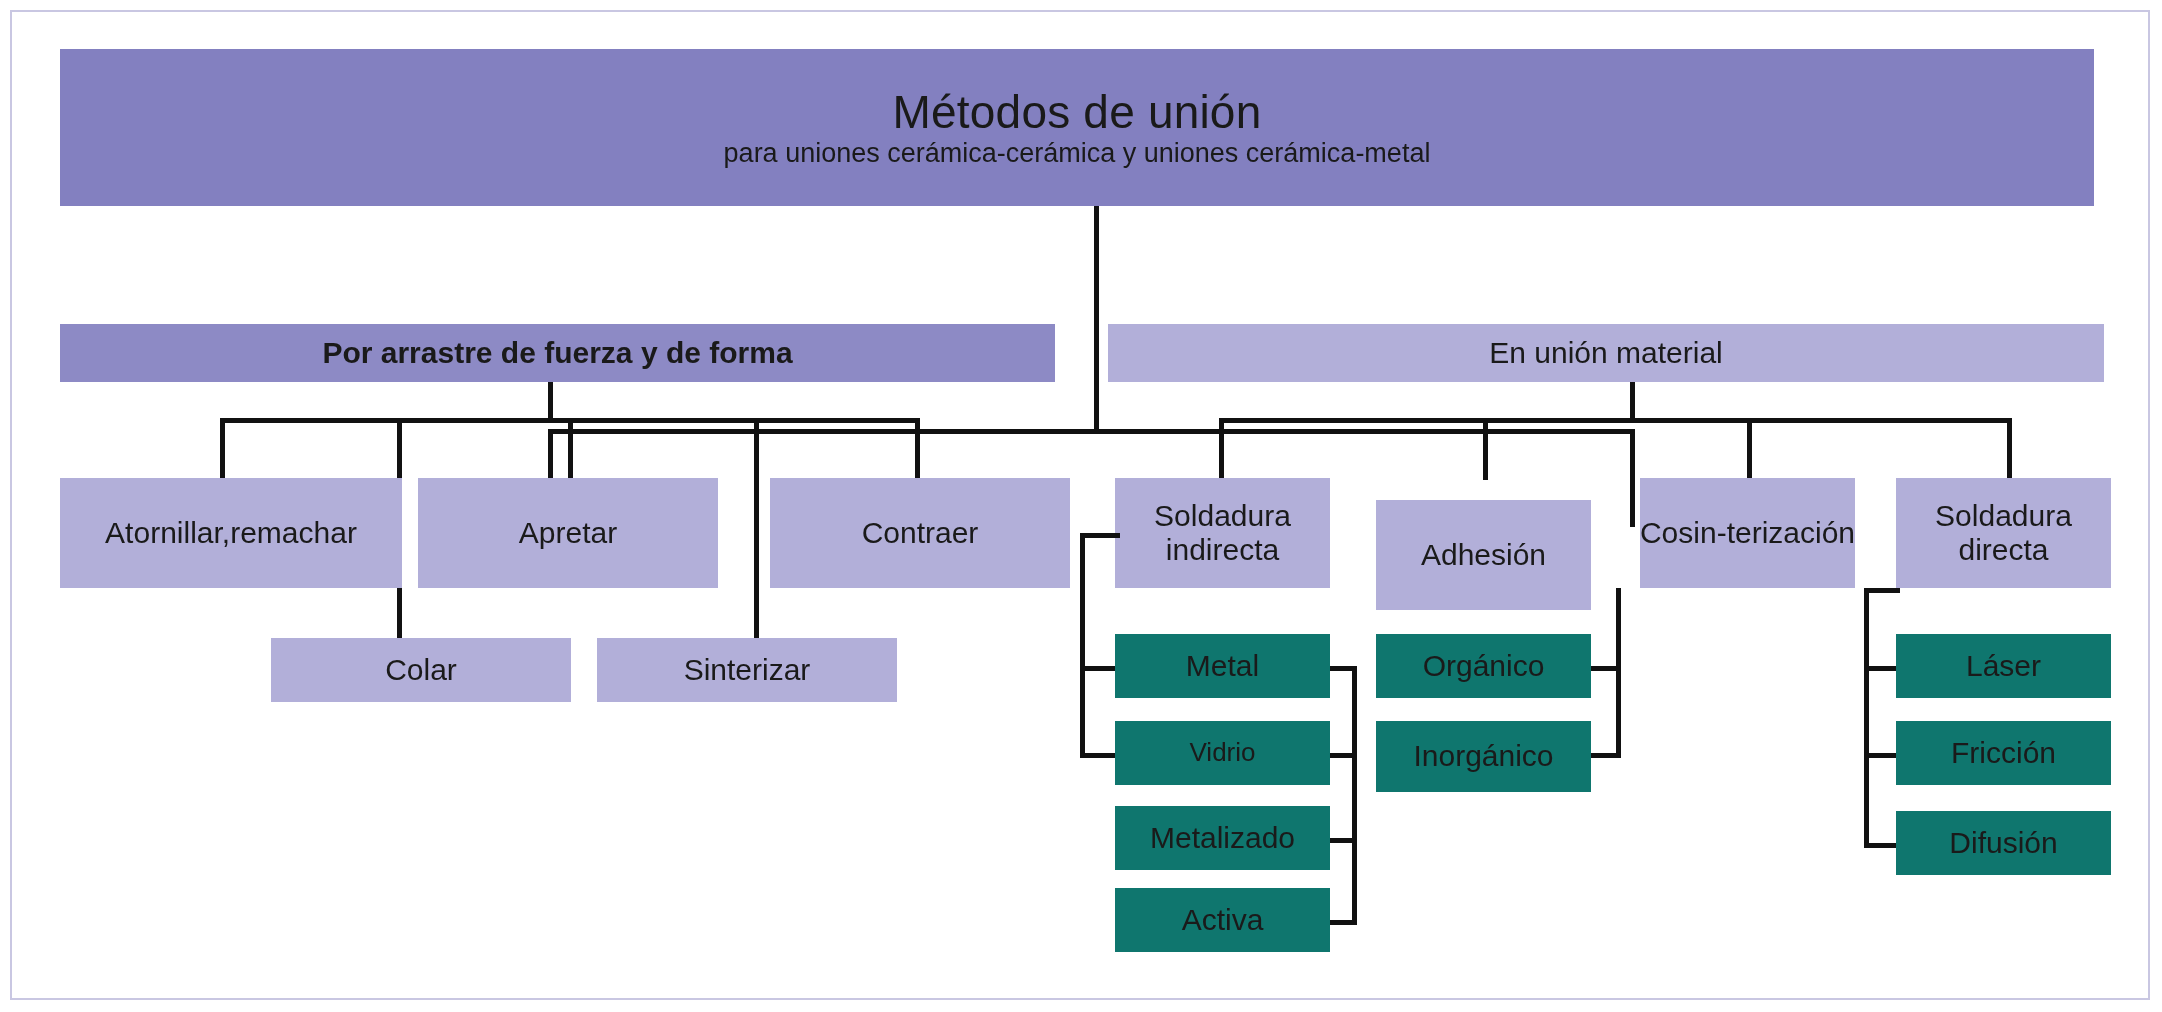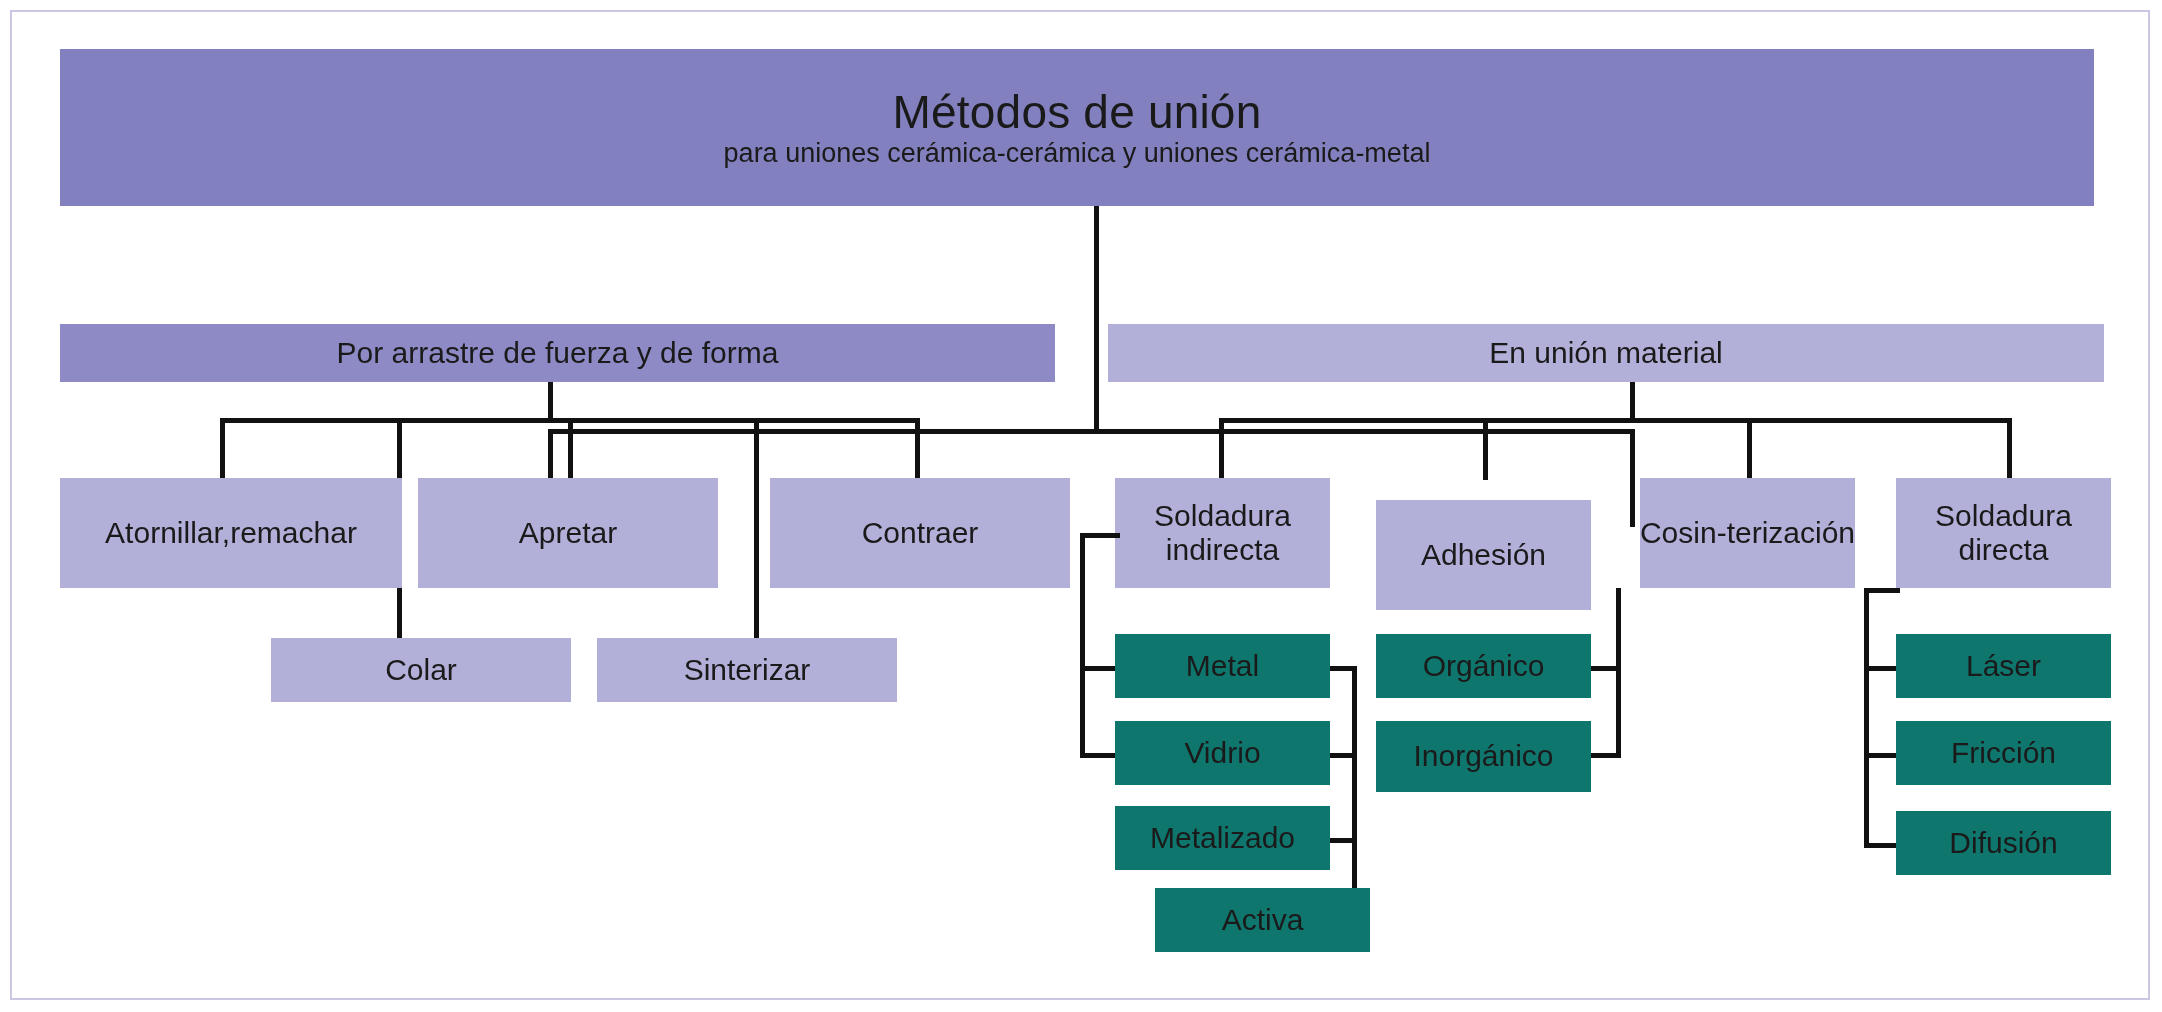--- a/index.html
+++ b/index.html
@@ -30,21 +30,21 @@
     <div class="box lvl0" style="left:48px;top:37px;width:2034px;height:157px;flex-direction:column;justify-content:center;">
       <div class="title-main">Métodos de unión</div>
       <div class="title-sub">para uniones cerámica-cerámica y uniones cerámica-metal</div>
     </div>
 
     <div class="ln v" style="left:1082px;top:194px;height:225px;"></div>
     <div class="ln h" style="left:536px;top:417px;width:1087px;"></div>
     <div class="ln v" style="left:536px;top:417px;height:98px;"></div>
     <div class="ln v" style="left:1618px;top:417px;height:98px;"></div>
 
-    <div class="box lvl1a" style="left:48px;top:312px;width:995px;height:58px;font-size:30px;">Por arrastre de fuerza y de forma</div>
+    <div class="box lvl1a" style="left:48px;top:312px;width:995px;height:58px;font-size:30px;font-weight:bold;">Por arrastre de fuerza y de forma</div>
     <div class="box lvl1b" style="left:1096px;top:312px;width:996px;height:58px;font-size:30px;">En unión material</div>
 
     <div class="ln v" style="left:536px;top:370px;height:36px;"></div>
     <div class="ln h" style="left:208px;top:406px;width:700px;"></div>
     <div class="ln v" style="left:208px;top:406px;height:62px;"></div>
     <div class="ln v" style="left:385px;top:406px;height:222px;"></div>
     <div class="ln v" style="left:556px;top:406px;height:62px;"></div>
     <div class="ln v" style="left:742px;top:406px;height:222px;"></div>
     <div class="ln v" style="left:903px;top:406px;height:62px;"></div>
 
@@ -83,23 +83,23 @@
     <div class="ln h" style="left:1068px;top:654px;width:40px;"></div>
     <div class="ln h" style="left:1068px;top:741px;width:40px;"></div>
 
     <div class="ln v" style="left:1340px;top:654px;height:259px;"></div>
     <div class="ln h" style="left:1312px;top:654px;width:33px;"></div>
     <div class="ln h" style="left:1312px;top:741px;width:33px;"></div>
     <div class="ln h" style="left:1312px;top:826px;width:33px;"></div>
     <div class="ln h" style="left:1312px;top:908px;width:33px;"></div>
 
     <div class="box leaf" style="left:1103px;top:622px;width:215px;height:64px;font-size:30px;">Metal</div>
-    <div class="box leaf" style="left:1103px;top:709px;width:215px;height:64px;font-size:30px;">Vidrio</div>
+    <div class="box leaf" style="left:1103px;top:709px;width:215px;height:64px;font-size:26px;">Vidrio</div>
     <div class="box leaf" style="left:1103px;top:794px;width:215px;height:64px;font-size:30px;">Metalizado</div>
-    <div class="box leaf" style="left:1103px;top:876px;width:215px;height:64px;font-size:30px;margin-left:40px;">Activa</div>
+    <div class="box leaf" style="left:1103px;top:876px;width:215px;height:64px;font-size:30px;">Activa</div>
 
     <div class="ln v" style="left:1604px;top:576px;height:170px;"></div>
     <div class="ln h" style="left:1575px;top:654px;width:33px;"></div>
     <div class="ln h" style="left:1575px;top:741px;width:33px;"></div>
 
     <div class="box leaf" style="left:1364px;top:622px;width:215px;height:64px;font-size:30px;">Orgánico</div>
     <div class="box leaf" style="left:1364px;top:709px;width:215px;height:71px;font-size:30px;">Inorgánico</div>
 
     <div class="ln v" style="left:1852px;top:576px;height:170px;"></div>
     <div class="ln h" style="left:1852px;top:576px;width:36px;"></div>

